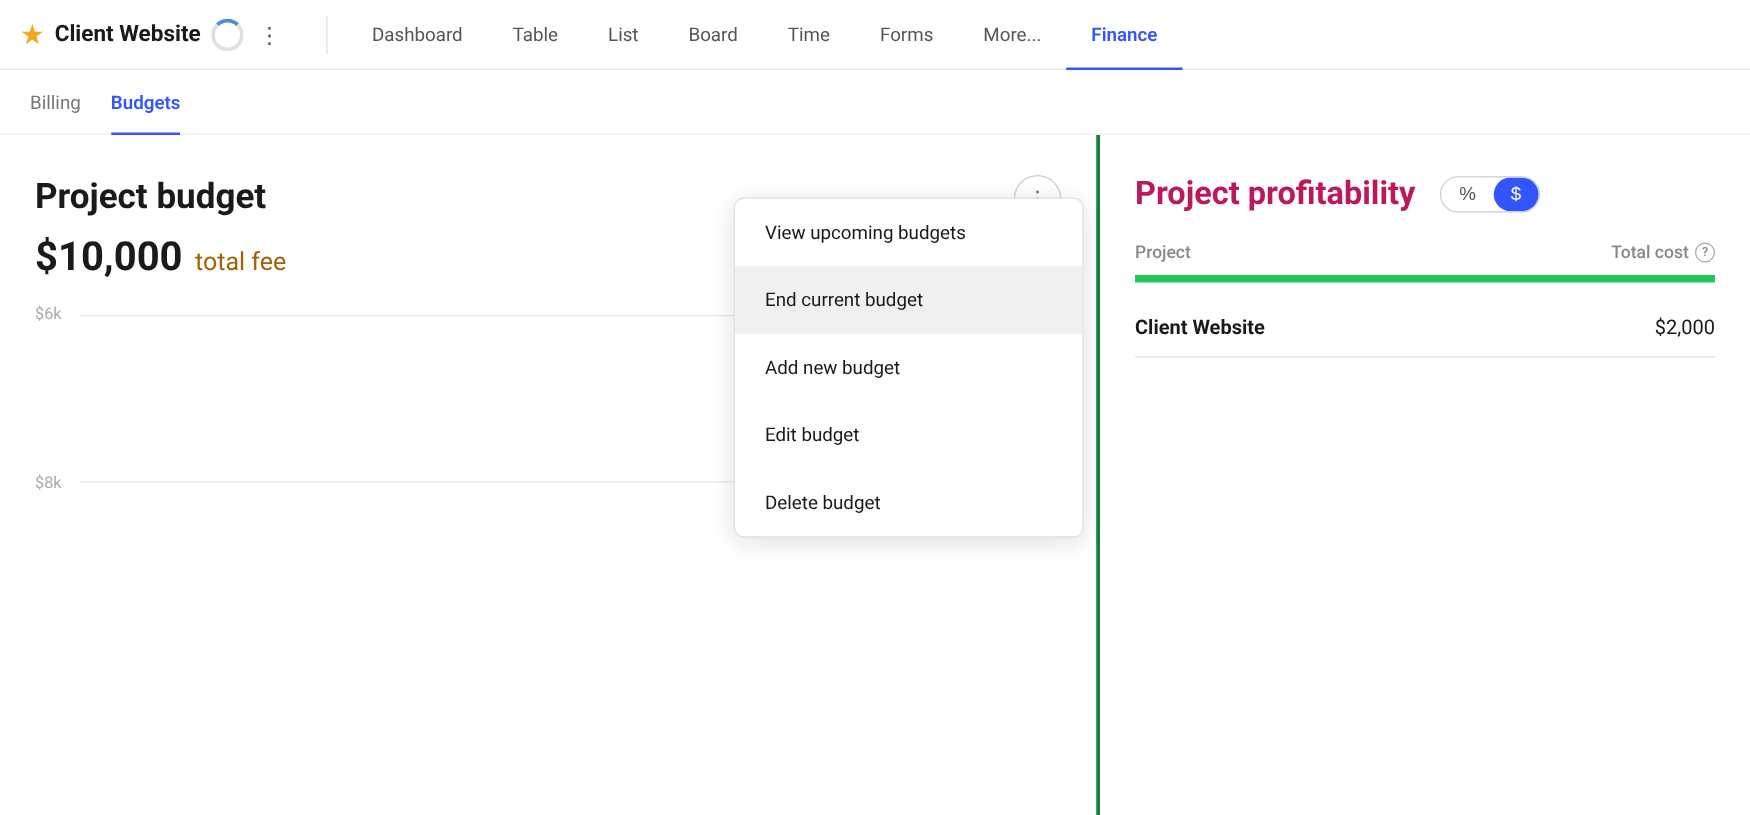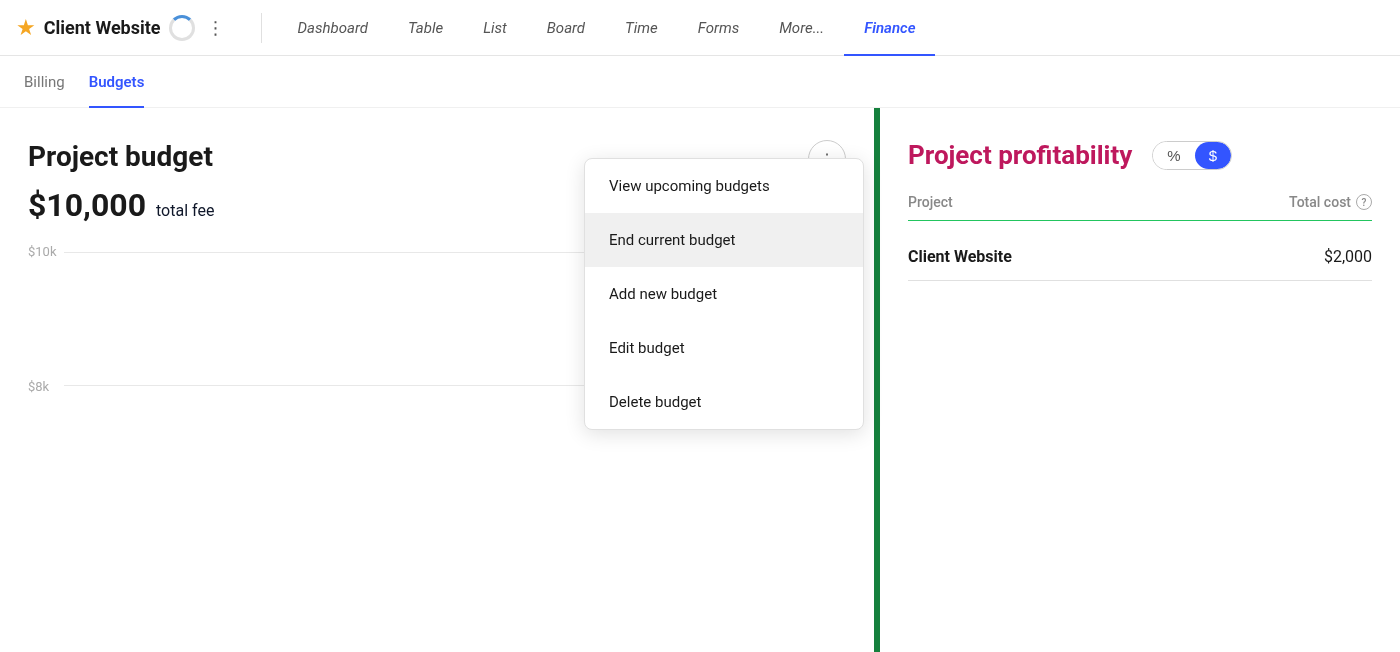--- a/index.html
+++ b/index.html
@@ -50,21 +50,20 @@
     .nav-tab {
       display: flex;
       align-items: center;
       height: 56px;
       padding: 0 20px;
       font-size: 15px;
       color: #555;
       cursor: pointer;
       position: relative;
       white-space: nowrap;
-      font-style: italic;
     }
     .nav-tab.active {
       color: #3355ff;
       font-weight: 600;
     }
     .nav-tab.active::after {
       content: '';
       position: absolute;
       bottom: 0;
       left: 0; right: 0;
@@ -108,21 +107,21 @@
       display: flex;
       height: calc(652px - 56px - 52px);
       overflow: hidden;
     }
 
     
     .left-panel {
       flex: 1;
       padding: 32px 28px;
       position: relative;
-      border-right: 6px solid #15803d;
+      border-right: 3px solid #15803d;
     }
 
     .section-header {
       display: flex;
       justify-content: space-between;
       align-items: flex-start;
       margin-bottom: 8px;
     }
 
     .project-budget-title {
@@ -150,22 +149,22 @@
       gap: 10px;
       margin-bottom: 20px;
     }
     .total-fee-amount {
       font-size: 32px;
       font-weight: 700;
       color: #1a1a1a;
       text-align: right;
     }
     .total-fee-label {
-      font-size: 16px;
-      color: #0f172a;
+      font-size: 20px;
+      color: #a16207;
     }
 
     
     .chart-area {
       position: relative;
       height: 180px;
       margin-top: 10px;
     }
     .chart-label {
       font-size: 13px;
@@ -244,21 +243,21 @@
       border-radius: 18px;
     }
 
     .profitability-table {
       width: 100%;
     }
     .profitability-table-header {
       display: flex;
       justify-content: space-between;
       padding-bottom: 10px;
-      border-bottom: 1px solid #22c55e;
+      border-bottom: 6px solid #22c55e;
       margin-bottom: 12px;
     }
     .col-header {
       font-size: 14px;
       color: #888;
       font-weight: 500;
       display: flex;
       align-items: center;
       gap: 5px;
     }
@@ -327,21 +326,21 @@
         <span>⋮</span>
       </button>
     </div>
 
     <div class="total-fee-line">
       <span class="total-fee-amount">$10,000</span>
       <span class="total-fee-label">total fee</span>
     </div>
 
     <div class="chart-area">
-      <span class="chart-label chart-label-10k">$10k</span>
+      <span class="chart-label chart-label-10k">$6k</span>
       <div class="chart-grid-line chart-grid-10k"></div>
       <span class="chart-label chart-label-8k">$8k</span>
       <div class="chart-grid-line chart-grid-8k"></div>
     </div>
 
     <div class="context-menu">
       <div class="context-menu-item">View upcoming budgets</div>
       <div class="context-menu-item highlighted">End current budget</div>
       <div class="context-menu-item">Add new budget</div>
       <div class="context-menu-item">Edit budget</div>

